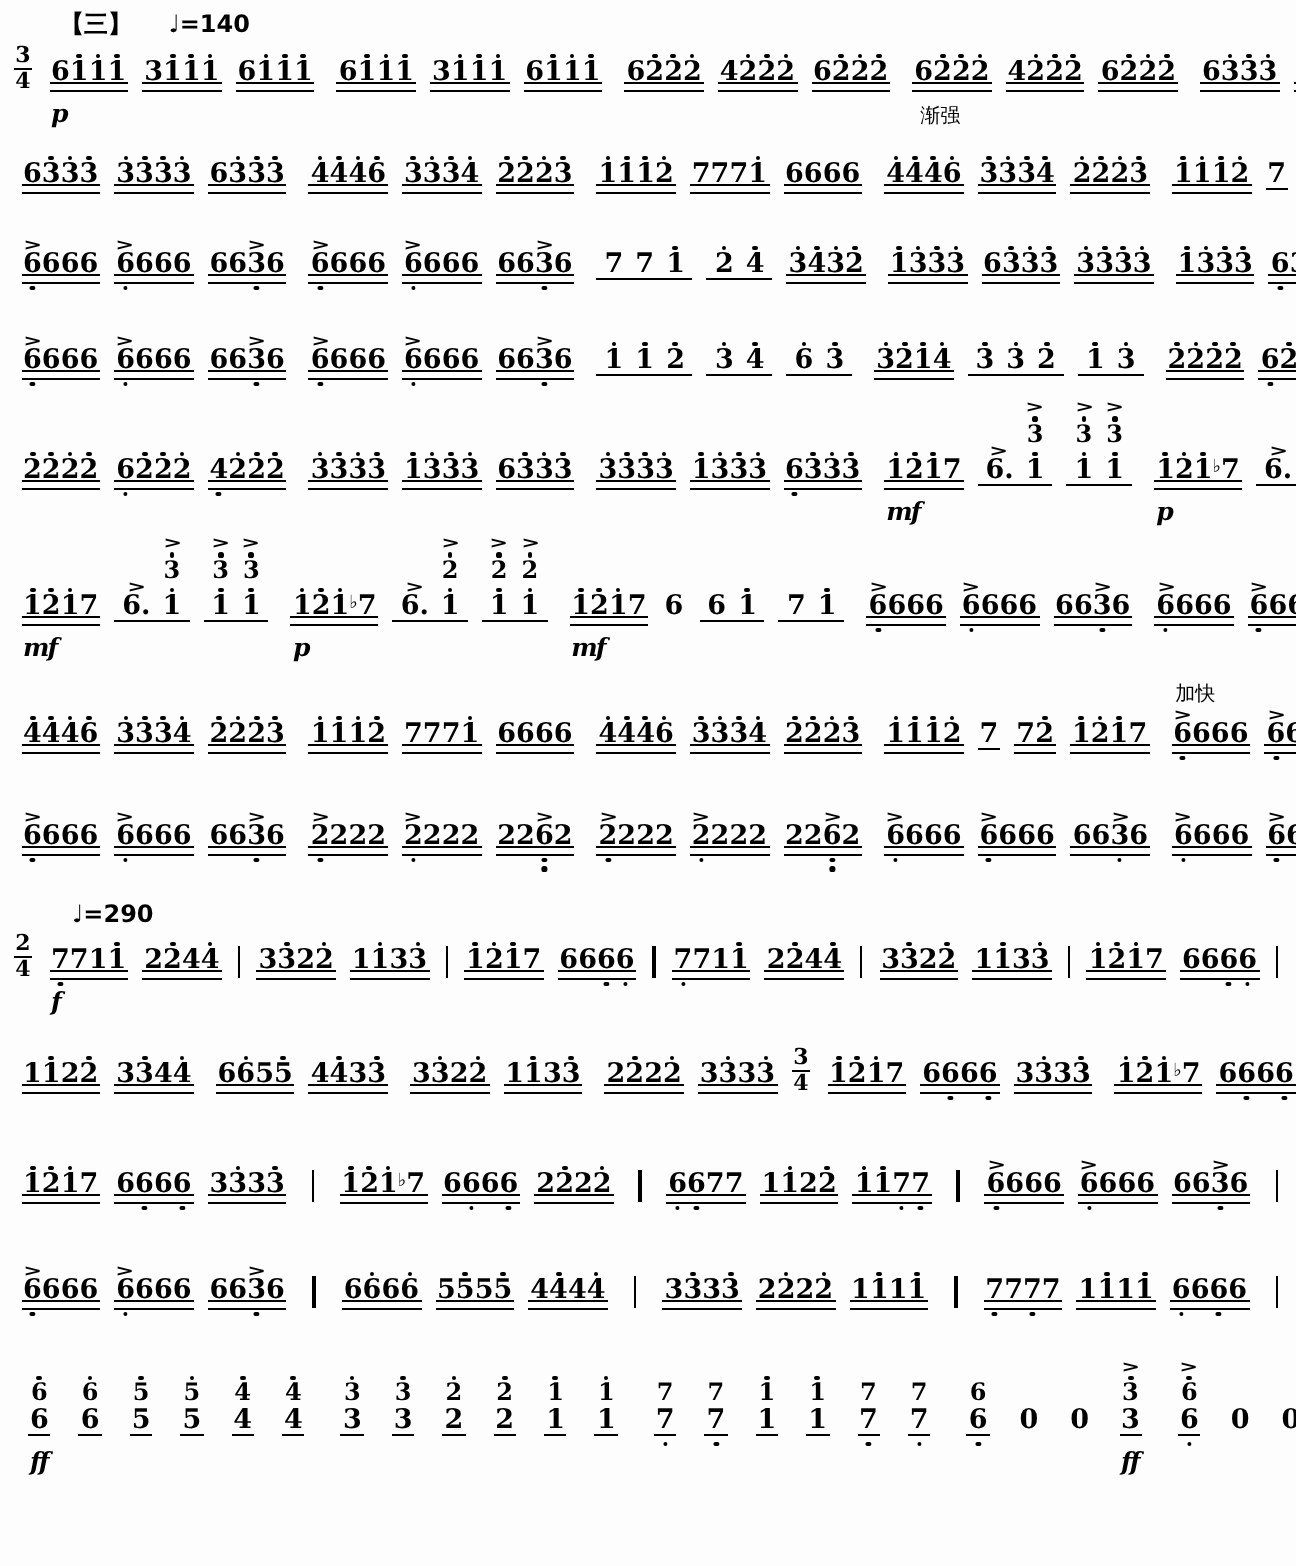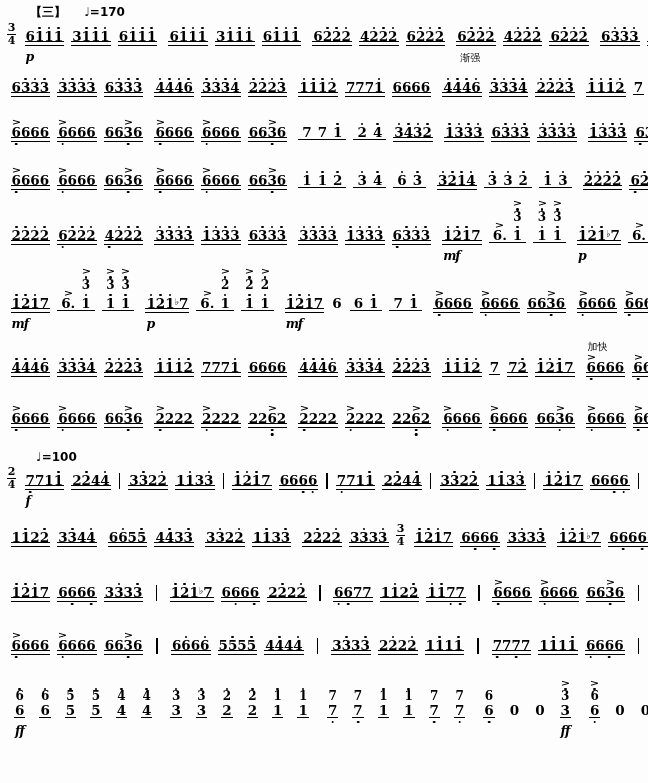--- a/index.html
+++ b/index.html
@@ -44,23 +44,23 @@
        align-self:flex-end;margin:0 5px 1px 0;font-weight:bold;font-size:11px;
        line-height:9px;font-family:"DejaVu Serif",serif;}
   .ts .fr{width:9px;border-top:1.3px solid #000;margin:1.5px 0;}
 </style>
 </head>
 <body>
 
 <div id="score">
   <div class="hdr" style="top:4px;left:30px">
     <span>【三】</span>
-    <span style="margin-left:14px;font-family:'DejaVu Sans',sans-serif">♩=170</span>
+    <span style="margin-left:14px;font-family:'DejaVu Sans',sans-serif">♩=140</span>
   </div>
-  <div class="hdr" style="top:450px;left:36px;font-family:'DejaVu Sans',sans-serif">♩=100</div>
+  <div class="hdr" style="top:450px;left:36px;font-family:'DejaVu Sans',sans-serif">♩=290</div>
 <div class="sys" style="top: 12px; height: 34px;">
       <span class="meas">
         <span class="ts">
           <span>3</span>
           <span class="fr"></span>
           <span>4</span>
         </span>
         <span class="grp u2">
           <span class="nt">
             <span class="dg">6</span>

